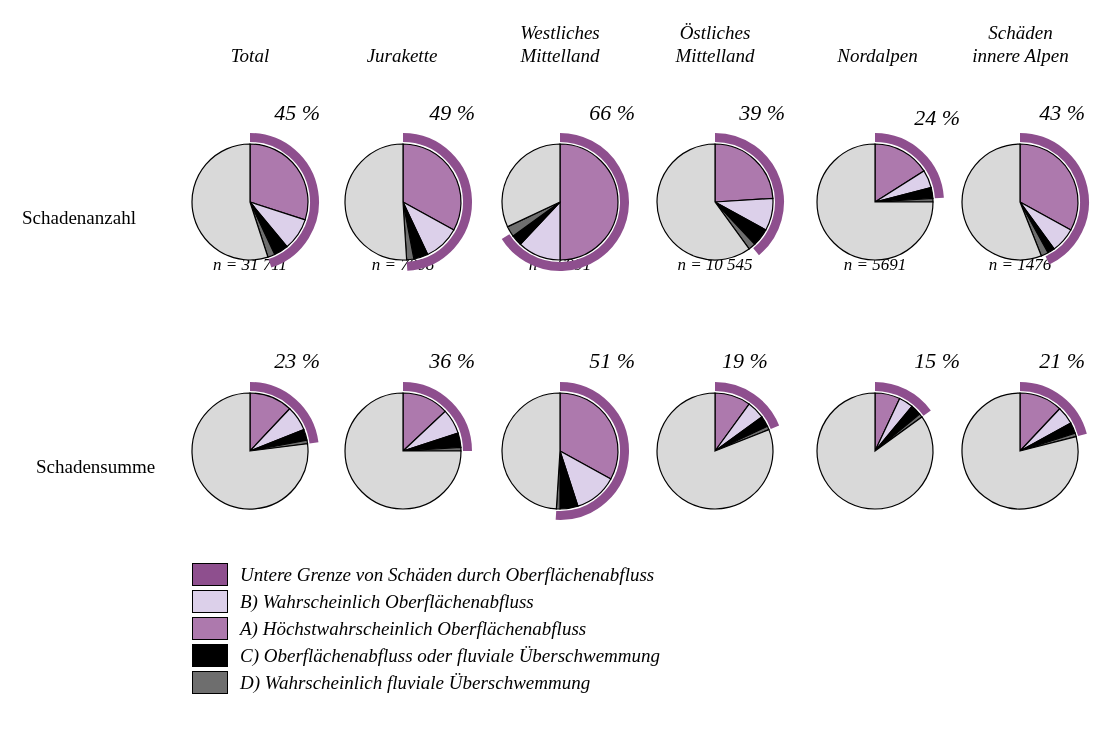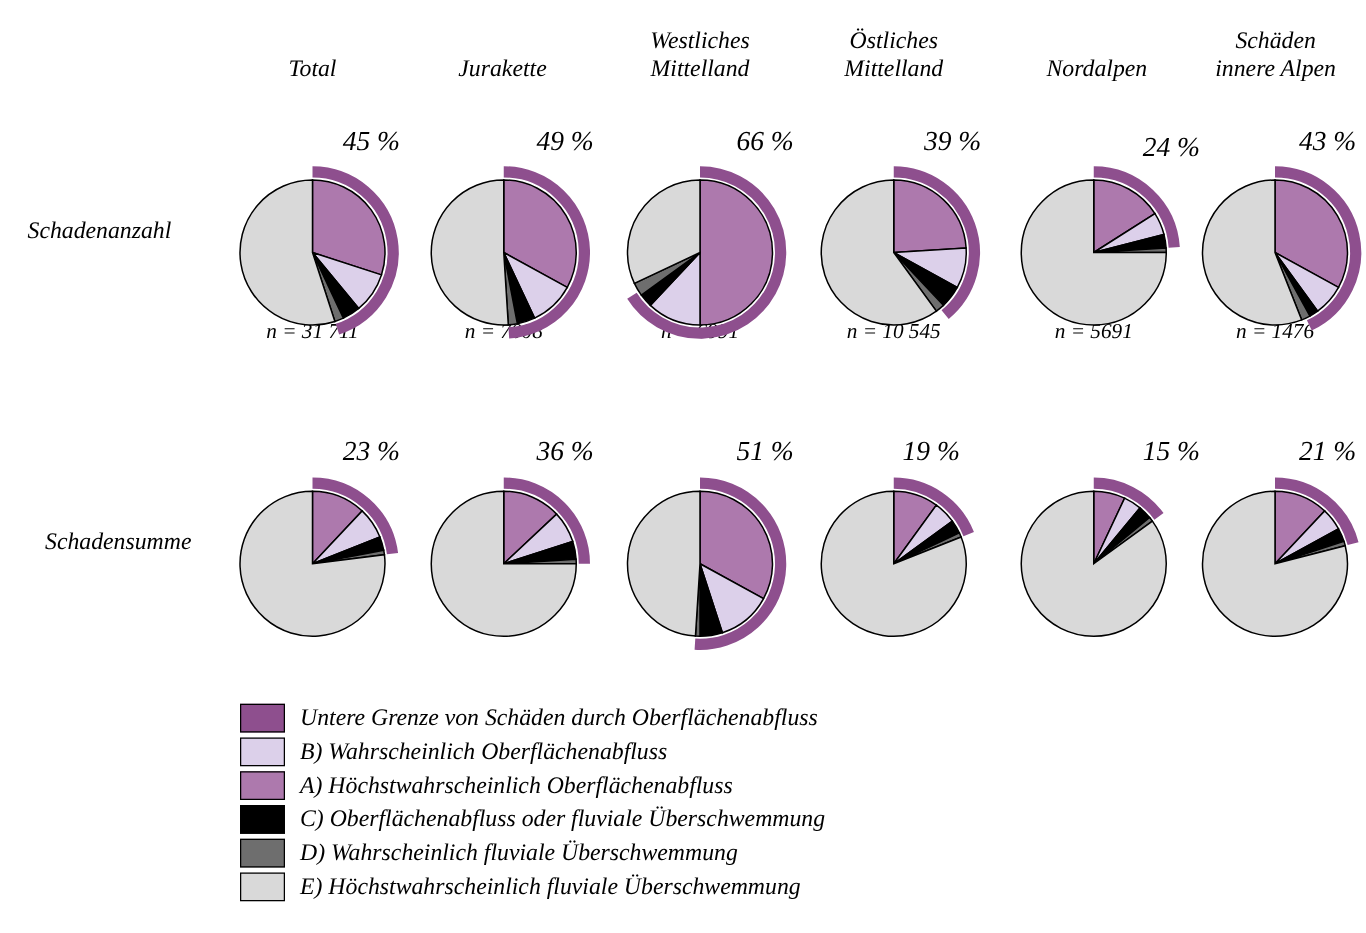--- a/index.html
+++ b/index.html
@@ -15,23 +15,23 @@
 
   .col-head{
     position:absolute;
     text-align:center;
     font-style:italic;
     font-size:19px;
     line-height:23px;
   }
   .row-label{
     position:absolute;
-    font-style:italic;
     font-size:19px;
     text-align:left;
+    margin-top:33px;
   }
   .pct-label{
     position:absolute;
     font-style:italic;
     font-size:22px;
     text-align:right;
   }
   .n-label{
     position:absolute;
     font-style:italic;
@@ -221,19 +221,15 @@
       <span class="legend-text">A) Höchstwahrscheinlich Oberflächenabfluss</span>
     </div>
     <div class="legend-row">
       <span class="legend-swatch" style="background:#000000;"></span>
       <span class="legend-text">C) Oberflächenabfluss oder fluviale Überschwemmung</span>
     </div>
     <div class="legend-row">
       <span class="legend-swatch" style="background:#6e6e6e;"></span>
       <span class="legend-text">D) Wahrscheinlich fluviale Überschwemmung</span>
     </div>
-    <div class="legend-row">
-      <span class="legend-swatch" style="background:#d9d9d9;"></span>
-      <span class="legend-text">E) Höchstwahrscheinlich fluviale Überschwemmung</span>
-    </div>
   </div>
 
 </div>
 
 </body></html>

